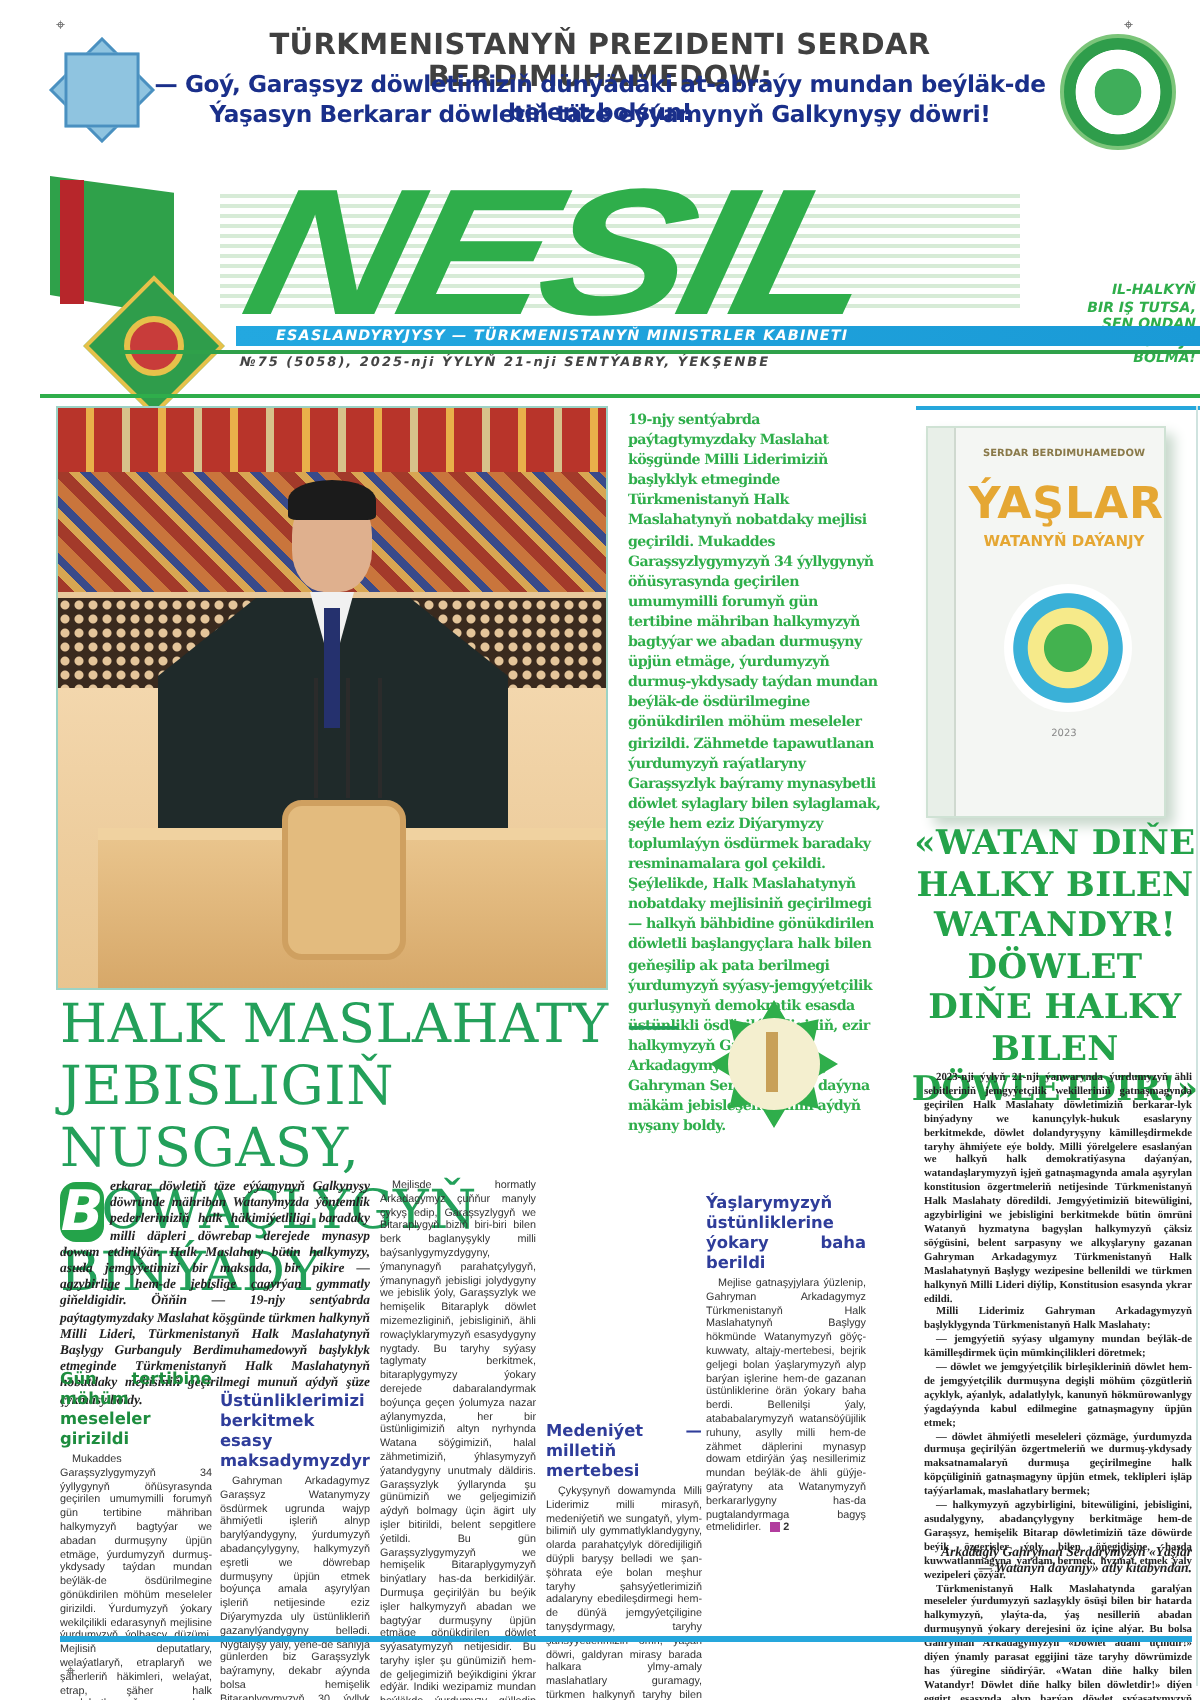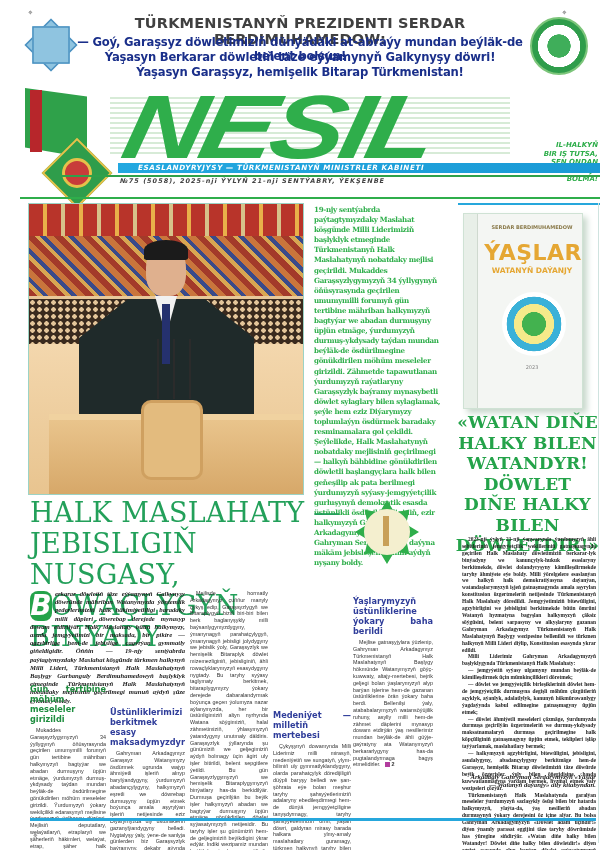--- a/index.html
+++ b/index.html
@@ -73,21 +73,20 @@
 <div class="reg" style="left:562px;top:9px">⌖</div>
 <div class="reg" style="left:33px;top:832px">⌖</div>
 
 <div class="top">
   <div class="emblem-l"></div>
   <div class="emblem-l2"></div>
   <div class="emblem-r"></div>
   <div class="headline1">TÜRKMENISTANYŇ PREZIDENTI SERDAR BERDIMUHAMEDOW:</div>
   <div class="headline2" style="top:27px">— Goý, Garaşsyz döwletimiziň dünýädäki at-abraýy mundan beýläk-de belent bolsun!</div>
   <div class="headline2" style="top:42px">Ýaşasyn Berkarar döwletiň täze eýýamynyň Galkynyşy döwri!</div>
-  <div class="headline2" style="top:57px">Ýaşasyn Garaşsyz, hemişelik Bitarap Türkmenistan!</div>
 </div>
 
 <div class="mast">
   <div class="flag"></div>
   <div class="flag-band"></div>
   <div class="stripes"></div>
   <div class="nesil">NESIL</div>
   <div class="crest"></div>
   <div class="crest-in"></div>
   <div class="slogan">
@@ -153,21 +152,21 @@
   <span class="dropcap">B</span>
   <span>erkarar döwletiň täze eýýamynyň Galkynyşy döwründe mähriban Watanymyzda ýöntemlik pederlerimiziň halk häkimiýetliligi baradaky milli däpleri döwrebap derejede mynasyp dowam etdirilýär. Halk Maslahaty bütin halkymyzy, asuda jemgyýetimizi bir maksada, bir pikire — agzybirlige hem-de jebislige çagyrýan gymmatly giňeldigidir. Öňňin — 19-njy sentýabrda paýtagtymyzdaky Maslahat köşgünde türkmen halkynyň Milli Lideri, Türkmenistanyň Halk Maslahatynyň Başlygy Gurbanguly Berdimuhamedowyň başlyklyk etmeginde Türkmenistanyň Halk Maslahatynyň nobatdaky mejlisiniň geçirilmegi munuň aýdyň şüze çykmasy boldy.</span>
 </div>
 
 <div class="col" style="left:30px;top:678px;width:76px">
   <div class="sub green">Gün tertibine möhüm meseleler girizildi</div>
   <p>Mukaddes Garaşsyzlygymyzyň 34 ýyllygynyň öňüsyrasynda geçirilen umumymilli forumyň gün tertibine mähriban halkymyzyň bagtyýar we abadan durmuşyny üpjün etmäge, ýurdumyzyň durmuş-ykdysady taýdan mundan beýläk-de ösdürilmegine gönükdirilen möhüm meseleler girizildi. Ýurdumyzyň ýokary wekilçilikli edarasynyň mejlisine ýurdumyzyň ýolbaşçy düzümi, Mejlisiň deputatlary, welaýatlaryň, etraplaryň we şäherleriň häkimleri, welaýat, etrap, şäher halk maslahatlarynyň agzalary, hormatly ýaşululur, mährem eneler, jemgyýetçilik wekilleri, beýleki adamlar gatnaşdylar.</p>
 </div>
 
 <div class="col" style="left:110px;top:673px;width:75px">
-  <div class="sub blue" style="margin-top:34px">Üstünliklerimizi berkitmek esasy maksadymyzdyr</div>
+  <div class="sub blue" style="margin-top:22px">Üstünliklerimizi berkitmek esasy maksadymyzdyr</div>
   <p>Gahryman Arkadagymyz Garaşsyz Watanymyzy ösdürmek ugrunda wajyp ähmiýetli işleriň alnyp barylýandygyny, ýurdumyzyň abadançylygyny, halkymyzyň eşretli we döwrebap durmuşyny üpjün etmek boýunça amala aşyrylýan işleriň netijesinde eziz Diýarymyzda uly üstünlikleriň gazanylýandygyny bellәdi. Nygtalyşy ýaly, ýene-de sanlyja günlerden biz Garaşsyzlyk baýramyny, dekabr aýynda bolsa hemişelik Bitaraplygymyzyň 30 ýyllyk şanly toýuny ýokary derejede, giňden bellap geçeris. Elbede, munuň ozi milli we halkara derejeli ägirt uly syýasy ähmiýetli wakalardyr. «Maslahaty biçilen don gysga bolmaz» diýen atababalarymyzyň mukaddes däplerini mynasyp dowam edilýip. Türkmenistanyň Halk Maslahaty hem bu ugurda netijeli işleri durmuşa geçirýär. Halk Maslahatynyň mejlisinde geçilen taryhy menzillere göz aýlamak, öňde duran wezipeleri kesgitläp, Garaşsyz döwletimiziň üstünliklerini berkitmek esasy maksadymyzdyr.</p>
 </div>
 
 <div class="col" style="left:190px;top:590px;width:78px">
   <p>Mejlisde hormatly Arkadagymyz çuňňur manyly çykyş edip, Garaşsyzlygyň we Bitaraplygyň biziň biri-biri bilen berk baglanyşykly milli baýsanlygymyzdygyny, ýmanynagyň parahatçylygyň, ýmanynagyň jebisligi jolydygyny we jebislik ýoly, Garaşsyzlyk we hemişelik Bitaraplyk döwlet mizemezliginiň, jebisliginiň, ähli rowaçlyklarymyzyň esasydygyny nygtady. Bu taryhy syýasy taglymaty berkitmek, bitaraplygymyzy ýokary derejede dabaralandyrmak boýunça geçen ýolumyza nazar aýlanymyzda, her bir üstünligimiziň altyn nyrhynda Watana söýgimiziň, halal zähmetimiziň, ýhlasymyzyň ýatandygyny unutmaly däldiris. Garaşsyzlyk ýyllarynda şu günümiziň we geljegimiziň aýdyň bolmagy üçin ägirt uly işler bitirildi, belent sepgitlere ýetildi. Bu gün Garaşsyzlygymyzyň we hemişelik Bitaraplygymyzyň binýatlary has-da berkidilýär. Durmuşa geçirilýän bu beýik işler halkymyzyň abadan we bagtyýar durmuşyny üpjün etmäge gönükdirilen döwlet syýasatymyzyň netijesidir. Bu taryhy işler şu günümiziň hem-de geljegimiziň beýikdigini ýkrar edýär. Indiki wezipamiz mundan beýläkde ýurdumyzy gülledip ösdürmekden ybaratdyr. Bu wezipäni bolsa gazanylan üstünliklerimizi berkitmek, wagyz etmek, adamlary täze üstünliklere ruhlandyrmak arkaly berjaý edip bileris.</p>
 </div>
 
 <div class="col" style="left:273px;top:590px;width:78px">
   <div class="sub blue" style="margin-top:120px">Medeniýet — milletiň mertebesi</div>
   <p>Çykyşynyň dowamynda Milli Liderimiz milli mirasyň, medeniýetiň we sungatyň, ylym-bilimiň uly gymmatlyklandygyny, olarda parahatçylyk döredijiligiň düýpli baryşy bellәdi we şan-şöhrata eýe bolan meşhur taryhy şahsyýetlerimiziň adalaryny ebedileşdirmegi hem-de dünýä jemgyýetçiligine tanyşdyrmagy, taryhy şahsyýetlerimiziň ömri, ýaşan döwri, galdyran mirasy barada halkara ylmy-amaly maslahatlary guramagy, türkmen halkynyň taryhy bilen bagly çeper, dokumental filmleri döretmegi, şeýle hem halkymyzyň taryhyna, baý edebi mirasyna bagyşlanan neşirleri taýýarlamagy teklip etdi.</p>

